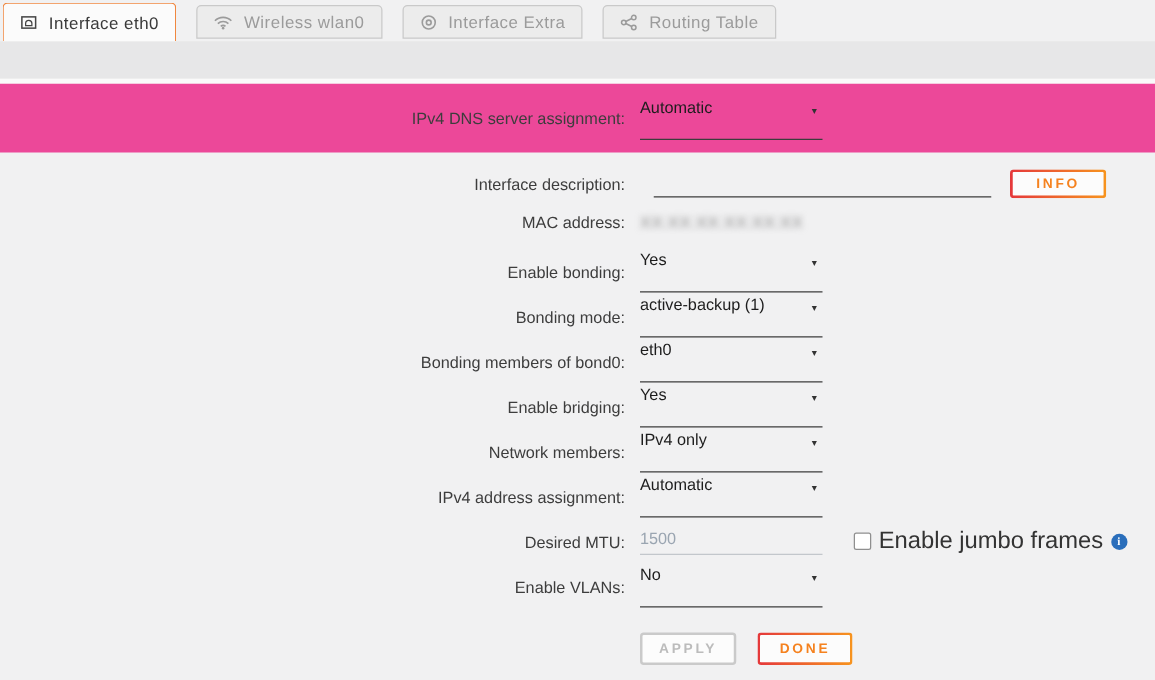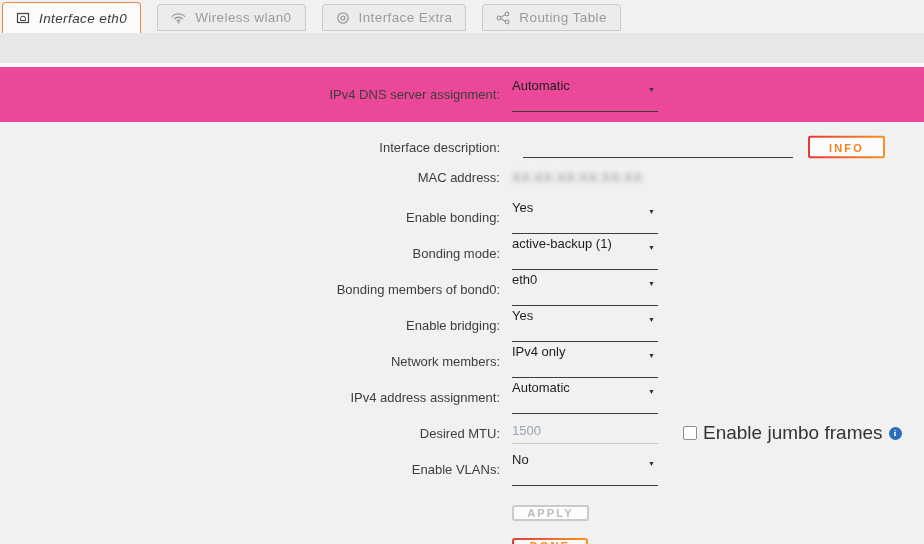--- a/index.html
+++ b/index.html
@@ -4,21 +4,21 @@
 <style>
   html,body { margin:0; padding:0; }
   body {
     width:924px; height:544px; overflow:hidden; position:relative;
     background:#f1f1f2; font-family:"Liberation Sans", sans-serif; color:#3d3d3d;
   }
   
   .tabbar { height:33px; display:flex; align-items:flex-start; padding:2px 0 0 2px; box-sizing:border-box; }
   .tab { display:inline-flex; align-items:center; gap:9px; padding:0 13px; font-size:13.5px;
          letter-spacing:0.4px; border-radius:4px 4px 0 0; cursor:pointer; box-sizing:border-box; white-space:nowrap; }
-  .tab.active { height:31px; background:#fbfbfb; border:1.5px solid #f0873f; border-bottom:none; color:#3a3a3a;font-style:italic; }
+  .tab.active { height:31px; background:#fbfbfb; border:1.5px solid #f0873f; border-bottom:none; color:#3a3a3a; }
   .tab.inactive { height:27px; margin-top:2px; margin-left:16px; background:#ececec; border:1px solid #c9c9c9; color:#9b9b9b; }
   .tabicon { display:inline-flex; align-items:center; }
   
   .band { height:30px; background:#e7e7e8; }
   .divider { height:4px; background:#fafafa; }
   .dns-section { height:55px; background:#ec4899; display:flex; align-items:center; }
   
   .row { display:flex; align-items:center; height:36px; position:relative; }
   .lbl { width:500px; text-align:right; font-size:13px; color:#3d3d3d; flex:none; }
   .ctl { margin-left:12px; display:flex; align-items:center; }
@@ -31,21 +31,21 @@
   .txt.mtu { width:146px; color:#9aa5b1; border-bottom:1px solid #c3c7cc; }
   .mac-val { filter:blur(2.6px); color:#8a8a8a; font-size:13px; letter-spacing:0.5px; user-select:none; }
   
   .btn { font-size:11px; font-weight:bold; letter-spacing:2.2px; display:flex; align-items:center;
          justify-content:center; border-radius:3px; background:#fcfcfc; cursor:pointer; box-sizing:border-box; }
   .btn.grad { border:2px solid transparent;
          background:linear-gradient(#fcfcfc,#fcfcfc) padding-box, linear-gradient(90deg,#e5383b,#f7941e) border-box;
          color:#f5821f; }
   .btn.disabled { border:2px solid #cacaca; color:#bcbcbc; cursor:default; }
   .info-btn { position:absolute; right:39px; top:50%; transform:translateY(-50%); width:77px; height:23px; }
-  .btn-row { display:flex; gap:17px; margin-top:18px; padding-left:512px; height:28px; align-items:flex-start;flex-direction:column; }
+  .btn-row { display:flex; gap:17px; margin-top:18px; padding-left:512px; height:28px; align-items:center; }
   .btn-apply { width:77px; height:26px; }
   .btn-done  { width:76px; height:26px; }
   
   .jumbo { display:flex; align-items:center; gap:6px; margin-left:25px; }
   .checkbox { width:12px; height:12px; border:1px solid #8f8f8f; background:#fff; border-radius:2px; cursor:pointer; flex:none; }
   .jumbo-label { font-size:19px; color:#333; }
   .info-icon { width:13px; height:13px; border-radius:50%; background:#2a6ebb; color:#fff; font-size:9px;
                font-weight:bold; display:flex; align-items:center; justify-content:center;
                font-family:"Liberation Serif", serif; cursor:pointer; }
   

